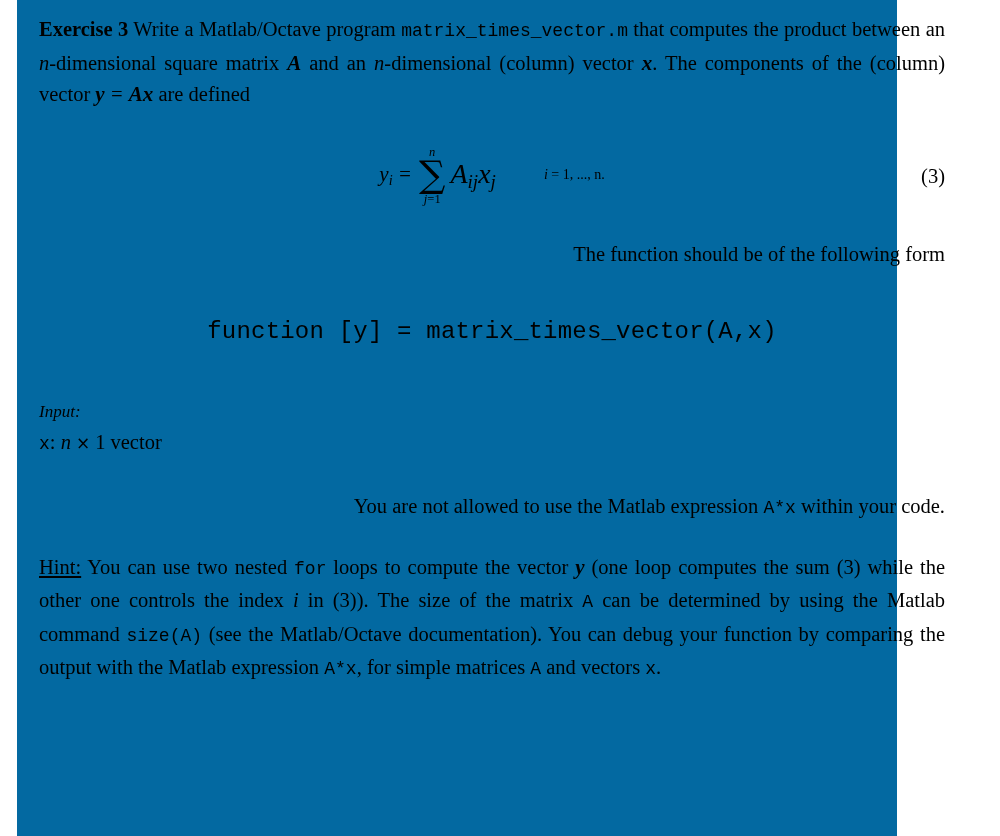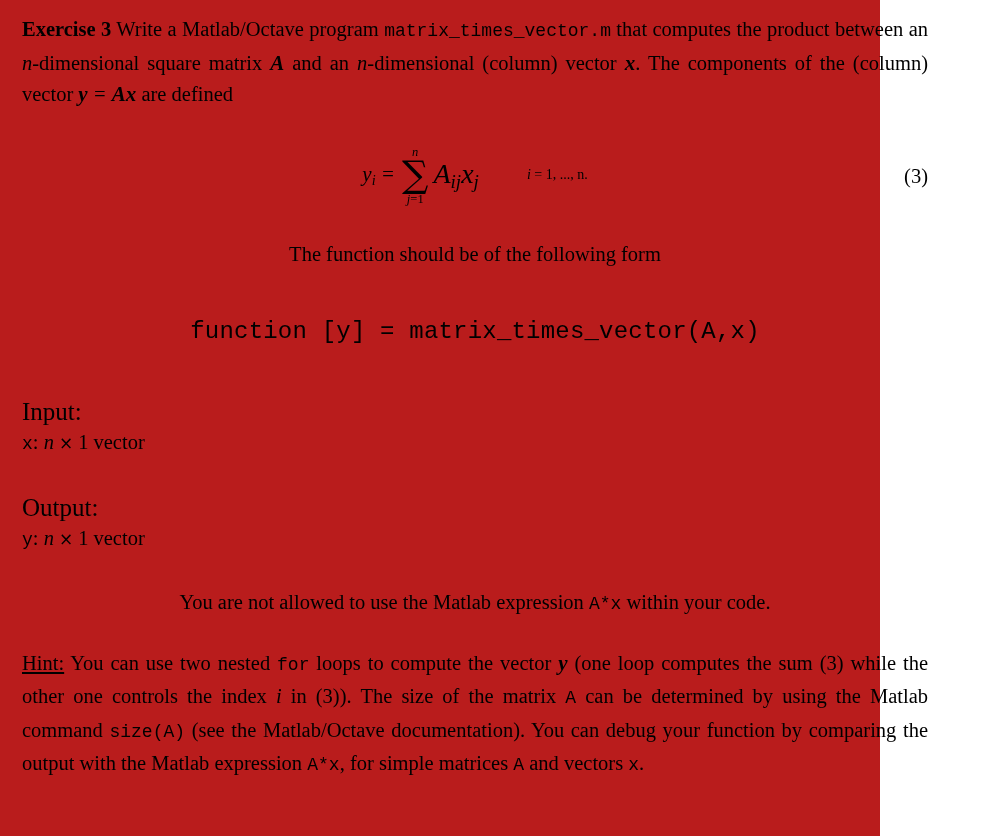--- a/index.html
+++ b/index.html
@@ -11,40 +11,41 @@
     width: 1000px;
     height: 836px;
     font-family: "Liberation Serif", "DejaVu Serif", serif;
     color: #000000;
     overflow: hidden;
   }
   .page {
     position: relative;
     width: 880px;
     height: 836px;
-    background: #b91c1c;
+    background: #0369a1;
+    margin-left: 17px;
   }
   .content {
     position: absolute;
     left: 22px;
     top: 14px;
     width: 906px;
   }
 
   
   p.para {
     margin: 0;
     font-size: 20.5px;
     line-height: 31.5px;
     text-align: justify;
     text-justify: inter-word;
     -webkit-hyphens: none;
     hyphens: none;
   }
-  p.para.nojust { text-align: center; }
+  p.para.nojust { text-align: right; }
 
   .mono {
     font-family: "Liberation Mono", "DejaVu Sans Mono", monospace;
     font-size: 18px;
     letter-spacing: 0px;
   }
   .bf { font-weight: bold; }
   
   .mi {
     font-family: "Liberation Serif", "DejaVu Serif", serif;
@@ -129,21 +130,22 @@
   .codeline {
     text-align: center;
     font-family: "Liberation Mono", "DejaVu Sans Mono", monospace;
     font-size: 24px;
     letter-spacing: 0.2px;
     white-space: pre;
   }
 
   
   .io-head {
-    font-size: 25px;
+    font-style: italic;
+    font-size: 17px;
     line-height: 30px;
   }
   .io-line {
     font-size: 20.5px;
     line-height: 30px;
     white-space: nowrap;
   }
   .io-line .mono { font-size: 18px; }
   .times { font-family: "DejaVu Sans", sans-serif; font-size: 17px; }
 </style>
@@ -176,23 +178,19 @@
 
     <p class="para nojust" style="margin-top:28px;">The function should be of the following form</p>
 
     <div class="codeline" style="margin-top:48px;">function [y] = matrix_times_vector(A,x)</div>
 
     <div style="margin-top:52px;">
       <div class="io-head">Input:</div>
       <div class="io-line"><span class="mono">x</span><span>: </span><span class="mi">n</span><span class="times" style="margin:0 5px;">×</span><span>1</span><span> vector</span></div>
     </div>
 
-    <div style="margin-top:34px;">
-      <div class="io-head">Output:</div>
-      <div class="io-line"><span class="mono">y</span><span>: </span><span class="mi">n</span><span class="times" style="margin:0 5px;">×</span><span>1</span><span> vector</span></div>
-    </div>
 
     <p class="para nojust" style="margin-top:32px;"><span>You are not allowed to use the Matlab expression </span><span class="mono">A*x</span><span> within your code.</span></p>
 
     <p class="para" style="margin-top:27px;"><span class="underline">Hint:</span><span> You can use two nested </span><span class="mono">for</span><span> loops to compute the vector </span><span class="vec">y</span><span> (one loop computes the sum (3) while the other one controls the index </span><span class="mi">i</span><span> in (3)). The size of the matrix </span><span class="mono">A</span><span> can be determined by using the Matlab command </span><span class="mono">size(A)</span><span> (see the Matlab/Octave documentation). You can debug your function by comparing the output with the Matlab expression </span><span class="mono">A*x</span><span>, for simple matrices </span><span class="mono">A</span><span> and vectors </span><span class="mono">x</span><span>.</span></p>
 
   </div>
 </div>
 
 </body></html>

